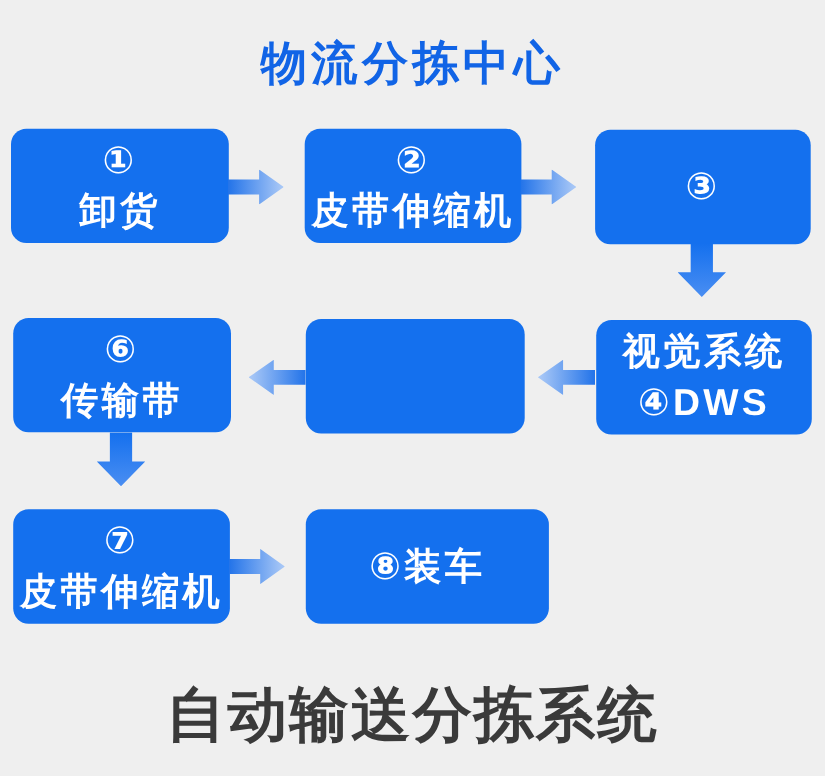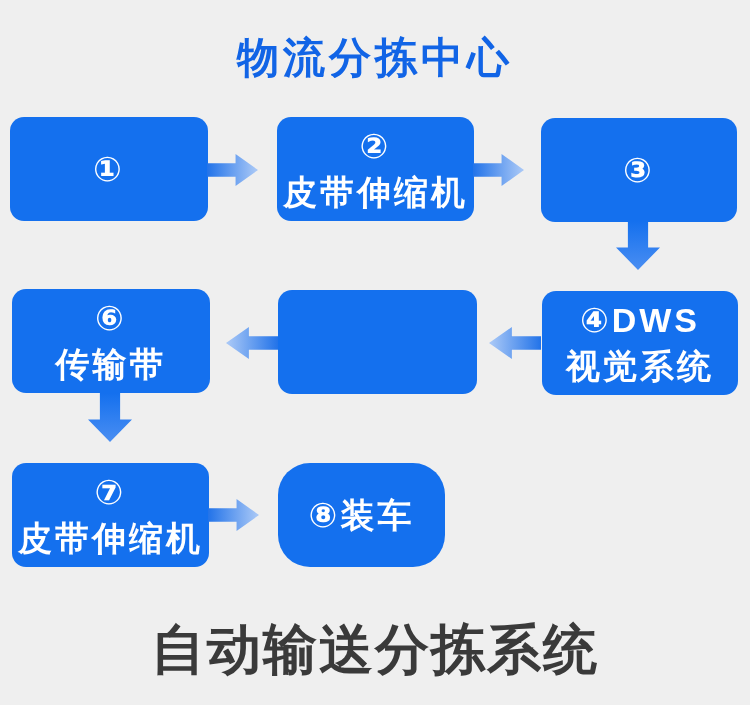--- a/index.html
+++ b/index.html
@@ -63,21 +63,21 @@
     letter-spacing: 3px;
   }
   .flow-box .line { white-space: nowrap; }
   #box1 { left: 10px;  top: 117px; width: 198px; }
   #box2 { left: 277px; top: 117px; }
   #box3 { left: 541px; top: 118px; width: 196px; }
   #box4 { left: 542px; top: 291px; width: 196px; }
   #box5 { left: 278px; top: 290px; width: 199px; }
   #box6 { left: 12px;  top: 289px; width: 198px; }
   #box7 { left: 12px;  top: 463px; }
-  #box8 { left: 278px; top: 463px; width: 167px; border-radius: 32px; }
+  #box8 { left: 278px; top: 463px; width: 221px; }
 
   .arrow { position: absolute; }
   .arrow-right {
     width: 51px; height: 32px;
     background: linear-gradient(90deg, var(--arrow-dark) 0%, var(--arrow-light) 95%);
     clip-path: polygon(0% 29%, 56% 29%, 56% 0%, 100% 50%, 56% 100%, 56% 71%, 0% 71%);
   }
   .arrow-left {
     width: 52px; height: 32px;
     background: linear-gradient(270deg, var(--arrow-dark) 0%, var(--arrow-light) 95%);
@@ -98,40 +98,41 @@
 </style>
 </head>
 <body>
 
 <div class="stage">
 
   <div class="header-title">物流分拣中心</div>
 
   <div class="flow-box" id="box1">
     <div class="line">①</div>
+    <div class="line">卸货</div>
   </div>
 
   <div class="arrow arrow-right" id="arrow-1-2"></div>
 
   <div class="flow-box" id="box2">
     <div class="line">②</div>
     <div class="line">皮带伸缩机</div>
   </div>
 
   <div class="arrow arrow-right" id="arrow-2-3"></div>
 
   <div class="flow-box" id="box3">
     <div class="line">③</div>
   </div>
 
   <div class="arrow arrow-down" id="arrow-3-4"></div>
 
   <div class="flow-box" id="box4">
+    <div class="line">视觉系统</div>
     <div class="line">④DWS</div>
-    <div class="line">视觉系统</div>
   </div>
 
   <div class="arrow arrow-left" id="arrow-4-5"></div>
 
   <div class="flow-box" id="box5">
   </div>
 
   <div class="arrow arrow-left" id="arrow-5-6"></div>
 
   <div class="flow-box" id="box6">

